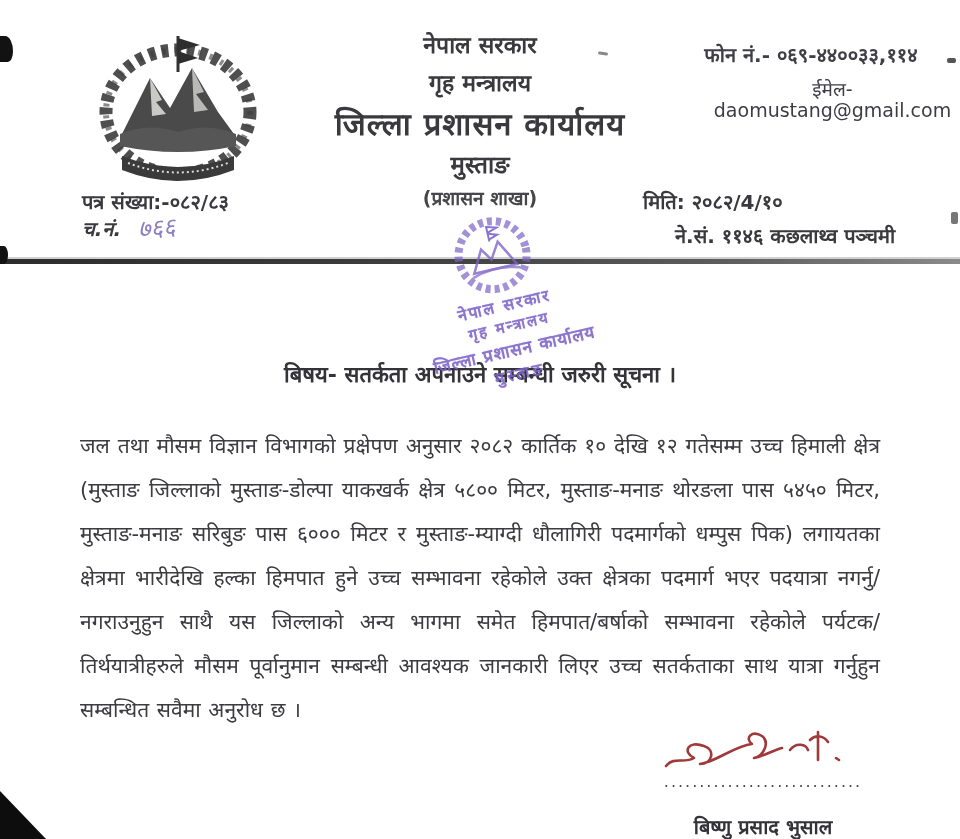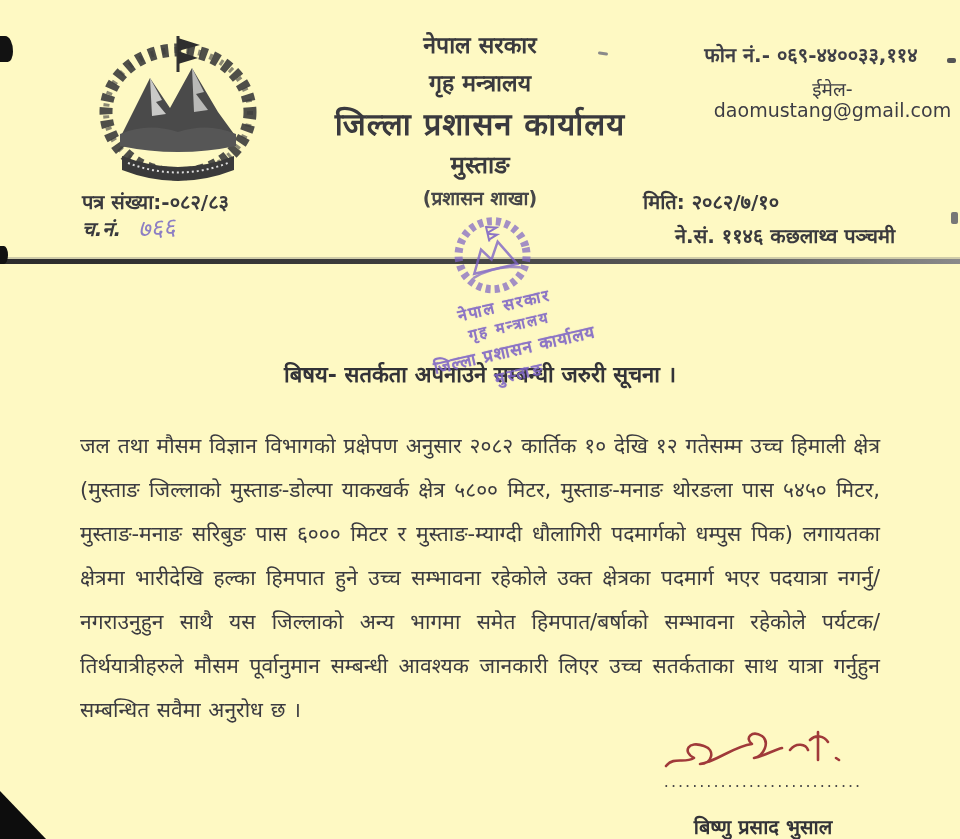--- a/index.html
+++ b/index.html
@@ -1,18 +1,18 @@
 <!DOCTYPE html>
 <html><head>
 <meta charset="utf-8">
 <style>
   html,body{margin:0;padding:0;background:#e8e8e6;}
   .page{
     position:relative;width:960px;height:839px;margin:0 auto;
-    background:#fef9c3;overflow:hidden;
+    background:#ffffff;overflow:hidden;
     font-family:"DejaVu Sans",sans-serif;color:#3a3a3e;
   }
   [data-name]{box-sizing:border-box;}
   
   .emblem{position:absolute;left:92px;top:30px;width:172px;height:158px;}
   .hdr-center{position:absolute;left:240px;top:34px;width:480px;text-align:center;line-height:1;}
   .hdr-gov{font-size:23px;font-weight:bold;margin-bottom:15px;}
   .hdr-min{font-size:23px;font-weight:bold;margin-bottom:14px;}
   .hdr-office{font-size:31px;font-weight:bold;margin-bottom:13px;letter-spacing:1px;}
   .hdr-district{font-size:24px;font-weight:bold;margin-bottom:12px;}
@@ -104,21 +104,21 @@
 
   <div class="ref-left" data-name="reference-block">
     <div class="ref-no" data-name="letter-number">पत्र संख्या:-०८२/८३</div>
     <div>
       <span class="ref-ch" data-name="dispatch-number-label">च.नं.</span>
       <span class="ref-ch-val" data-name="dispatch-number-handwritten">७६६</span>
     </div>
   </div>
 
   <div class="date-right" data-name="date-block">
-    <div class="date-miti" data-name="date-bs">मिति: २०८२/७/१०</div>
+    <div class="date-miti" data-name="date-bs">मिति: २०८२/4/१०</div>
     <div class="date-nesam" data-name="date-nepal-sambat">ने.सं. ११४६ कछलाथ्व पञ्चमी</div>
   </div>
 
   <div class="rule" data-name="header-divider"></div>
 
   <div class="stamp" data-name="office-stamp">
     <svg width="84" height="80" viewBox="0 0 84 80" data-name="stamp-emblem-icon">
       <g fill="none" stroke="#7d63c6">
         <circle cx="42" cy="40" r="34" stroke-width="8" stroke-dasharray="5 4" opacity="0.8"></circle>
         <path d="M20,54 L32,32 L40,44 L50,28 L64,54 Z" stroke-width="2.5" opacity="0.9"></path>

